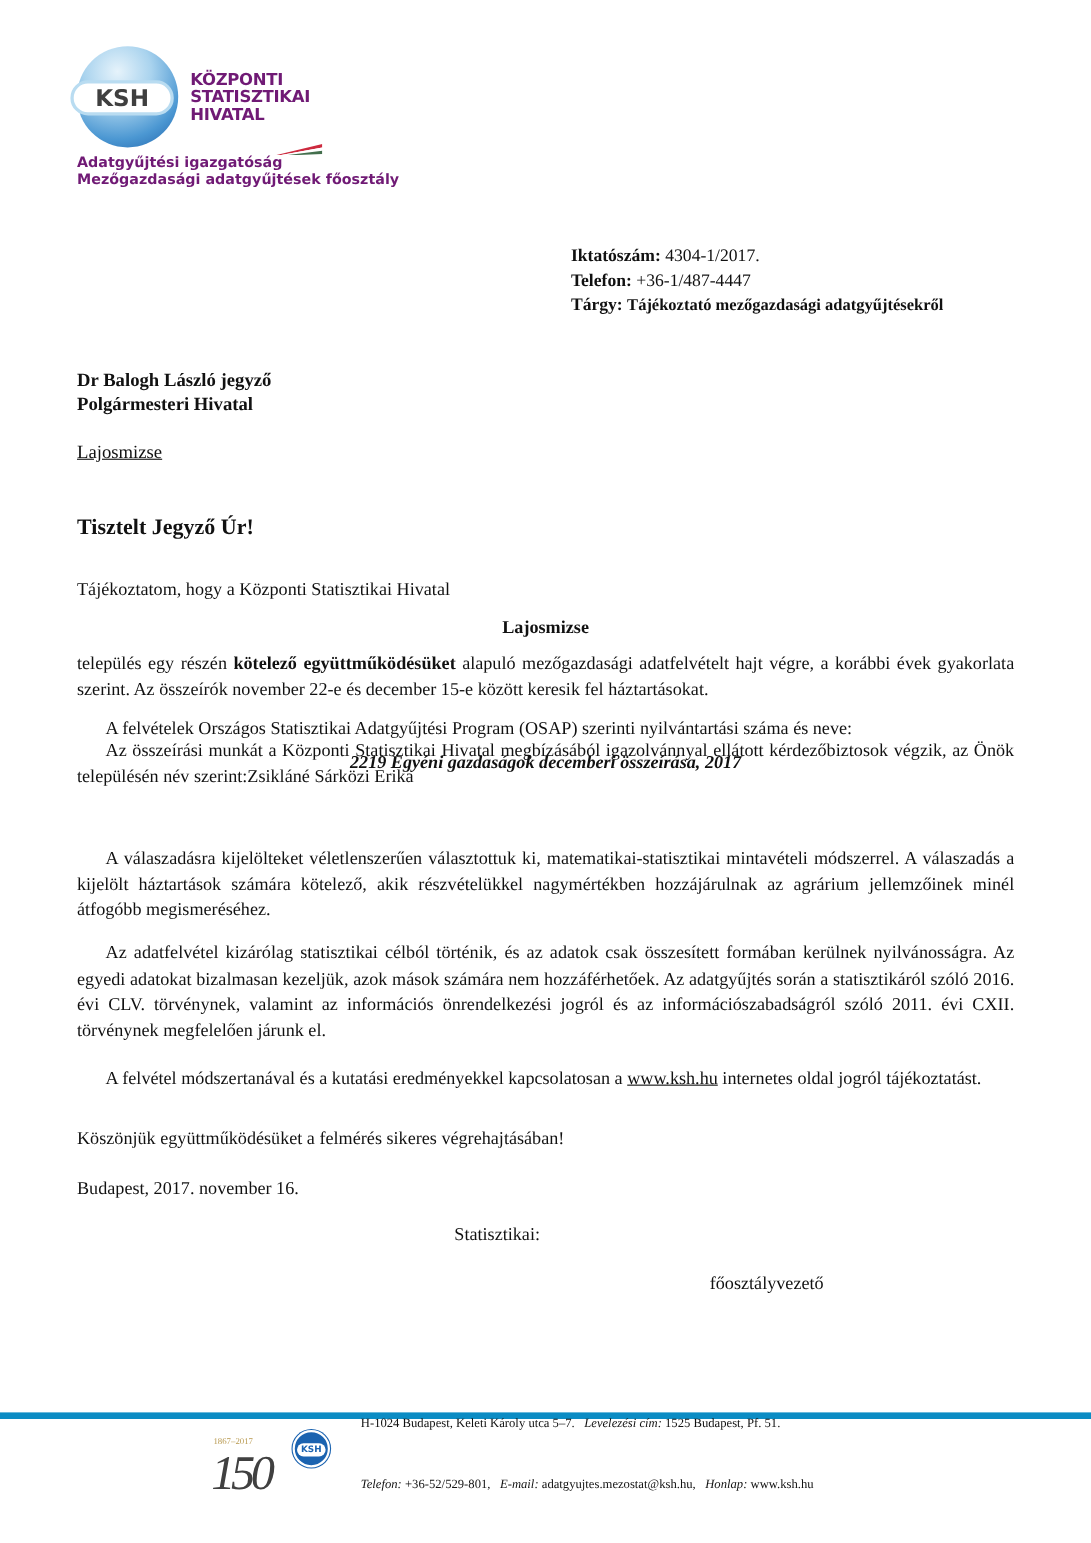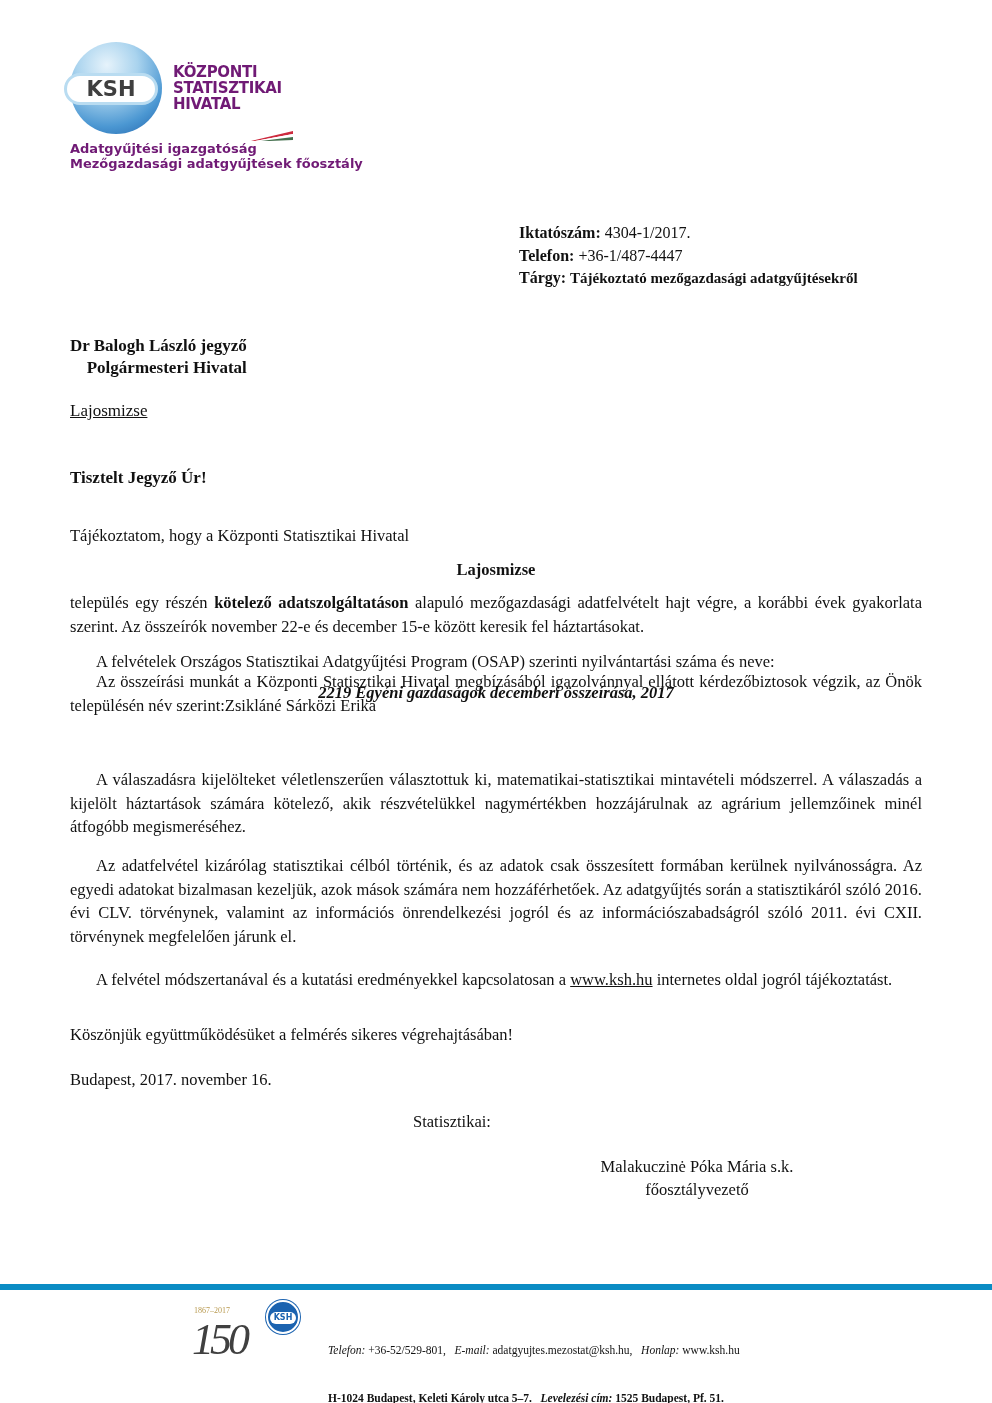--- a/index.html
+++ b/index.html
@@ -20,23 +20,23 @@
     font-size: 15px; line-height: 16px; color: #701a75; letter-spacing: -0.3px; }
   .flag { position: absolute; left: 78px; top: 35px; width: 42px; height: 10px; }
 
   .dept { left: 70px; top: 141px; font-family: "DejaVu Sans", sans-serif; font-weight: bold; font-size: 13px; line-height: 15px; color: #701a75; }
 
   
   .ref { left: 519px; top: 222px; font-family: "Liberation Serif", serif; font-size: 16px; line-height: 22.5px; }
   .ref b { font-weight: bold; }
 
   
-  .recip { left: 70px; top: 335px; font-family: "Liberation Serif", serif; font-size: 17px; line-height: 22px; font-weight: bold; text-align: right; }
+  .recip { left: 70px; top: 335px; font-family: "Liberation Serif", serif; font-size: 17px; line-height: 22px; font-weight: bold; }
   .city { left: 70px; top: 401px; font-family: "Liberation Serif", serif; font-size: 17px; text-decoration: underline; }
-  .salut { left: 70px; top: 468px; font-family: "Liberation Serif", serif; font-size: 17px; font-weight: bold; }
+  .salut { left: 70px; top: 468px; font-family: "Liberation Serif", serif; font-size: 20px; font-weight: bold; }
 
   
   .body-text { left: 70px; width: 852px; font-family: "Liberation Serif", serif; font-size: 16.5px; line-height: 23.5px; text-align: justify; }
   .center { text-align: center; }
   .indent { text-indent: 26px; }
   .ul { text-decoration: underline; }
 
   
   .footer-bar { left: 0; top: 1284px; width: 992px; height: 6px; background: #0b8cc4; }
   .footer-logo { left: 190px; top: 1300px; width: 115px; height: 72px; }
@@ -77,45 +77,44 @@
 <div class="abs recip">
   <div>Dr Balogh László jegyző</div>
   <div>Polgármesteri Hivatal</div>
 </div>
 <div class="abs city">Lajosmizse</div>
 <div class="abs salut">Tisztelt Jegyző Úr!</div>
 
 <div class="abs body-text" style="top:524px;">Tájékoztatom, hogy a Központi Statisztikai Hivatal</div>
 <div class="abs body-text center" style="top:558px; font-weight:bold;">Lajosmizse</div>
 <div class="abs body-text" style="top:591px;">
-  <span>település egy részén </span><b>kötelező adatszolgáltatáson</b><span> alapuló mezőgazdasági adatfelvételt hajt végre, a korábbi évek gyakorlata szerint. Az összeírók november 22-e és december 15-e között keresik fel háztartásokat.</span>
+  <span>település egy részén </span><b>kötelező együttműködésüket</b><span> alapuló mezőgazdasági adatfelvételt hajt végre, a korábbi évek gyakorlata szerint. Az összeírók november 22-e és december 15-e között keresik fel háztartásokat.</span>
 </div>
 <div class="abs body-text indent" style="top:650px;">A felvételek Országos Statisztikai Adatgyűjtési Program (OSAP) szerinti nyilvántartási száma és neve:</div>
 <div class="abs body-text center" style="top:681px; font-weight:bold; font-style:italic;">2219 Egyéni gazdaságok decemberi összeírása, 2017</div>
 <div class="abs body-text indent" style="top:670px;">Az összeírási munkát a Központi Statisztikai Hivatal megbízásából igazolvánnyal ellátott kérdezőbiztosok végzik, az Önök településén név szerint:Zsikláné Sárközi Erika</div>
 <div class="abs body-text indent" style="top:768px;">A válaszadásra kijelölteket véletlenszerűen választottuk ki, matematikai-statisztikai mintavételi módszerrel. A válaszadás a kijelölt háztartások számára kötelező, akik részvételükkel nagymértékben hozzájárulnak az agrárium jellemzőinek minél átfogóbb megismeréséhez.</div>
 <div class="abs body-text indent" style="top:854px;">Az adatfelvétel kizárólag statisztikai célból történik, és az adatok csak összesített formában kerülnek nyilvánosságra. Az egyedi adatokat bizalmasan kezeljük, azok mások számára nem hozzáférhetőek. Az adatgyűjtés során a statisztikáról szóló 2016. évi CLV. törvénynek, valamint az információs önrendelkezési jogról és az információszabadságról szóló 2011. évi CXII. törvénynek megfelelően járunk el.</div>
 <div class="abs body-text indent" style="top:968px;">
   <span>A felvétel módszertanával és a kutatási eredményekkel kapcsolatosan a </span><span class="ul">www.ksh.hu</span><span> internetes oldal jogról tájékoztatást.</span>
 </div>
 <div class="abs body-text" style="top:1023px;">Köszönjük együttműködésüket a felmérés sikeres végrehajtásában!</div>
 <div class="abs body-text" style="top:1068px;">Budapest, 2017. november 16.</div>
 
 <div class="abs" style="left:413px; top:1112px; font-family:'Liberation Serif',serif; font-size:16.5px;">Statisztikai:</div>
 <div class="abs" style="left:570px; top:1155px; width:254px; text-align:center; font-family:'Liberation Serif',serif; font-size:16.5px; line-height:23px;">
-  <div>Malakuczinė Póka Mária s.k.</div>
   <div>főosztályvezető</div>
 </div>
 
 <div class="abs footer-bar"></div>
 <div class="abs footer-logo">
   <div style="position:absolute; left:4px; top:6px; font-family:'Liberation Serif',serif; font-size:8px; color:#b8994f;">1867–2017</div>
   <div style="position:absolute; left:2px; top:18px; font-family:'Liberation Serif',serif; font-style:italic; font-size:44px; line-height:44px; color:#404040; letter-spacing:-4px;">150</div>
   <div style="position:absolute; left:76px; top:0px; width:34px; height:34px; border-radius:50%; background:#1b63b0; border:2px solid #ffffff; box-shadow:0 0 0 1px #1b63b0;">
     <div style="position:absolute; left:2px; top:10px; width:26px; height:12px; background:#ffffff; border-radius:6px; text-align:center; font-family:'DejaVu Sans',sans-serif; font-weight:bold; font-size:8px; line-height:12px; color:#1b63b0;">KSH</div>
   </div>
 </div>
-<div class="abs footer-text" style="top:1392px;font-weight:bold;">
+<div class="abs footer-text" style="top:1288px;">
   <span>H-1024 Budapest, Keleti Károly utca 5–7.</span>&nbsp;&nbsp;&nbsp;<i>Levelezési cím:</i> <span>1525 Budapest, Pf. 51.</span>
 </div>
 <div class="abs footer-text" style="top:1344px;">
   <i>Telefon:</i> <span>+36-52/529-801,</span>&nbsp;&nbsp;&nbsp;<i>E-mail:</i> <span>adatgyujtes.mezostat@ksh.hu,</span>&nbsp;&nbsp;&nbsp;<i>Honlap:</i> <span>www.ksh.hu</span>
 </div>
 
 </body></html>

